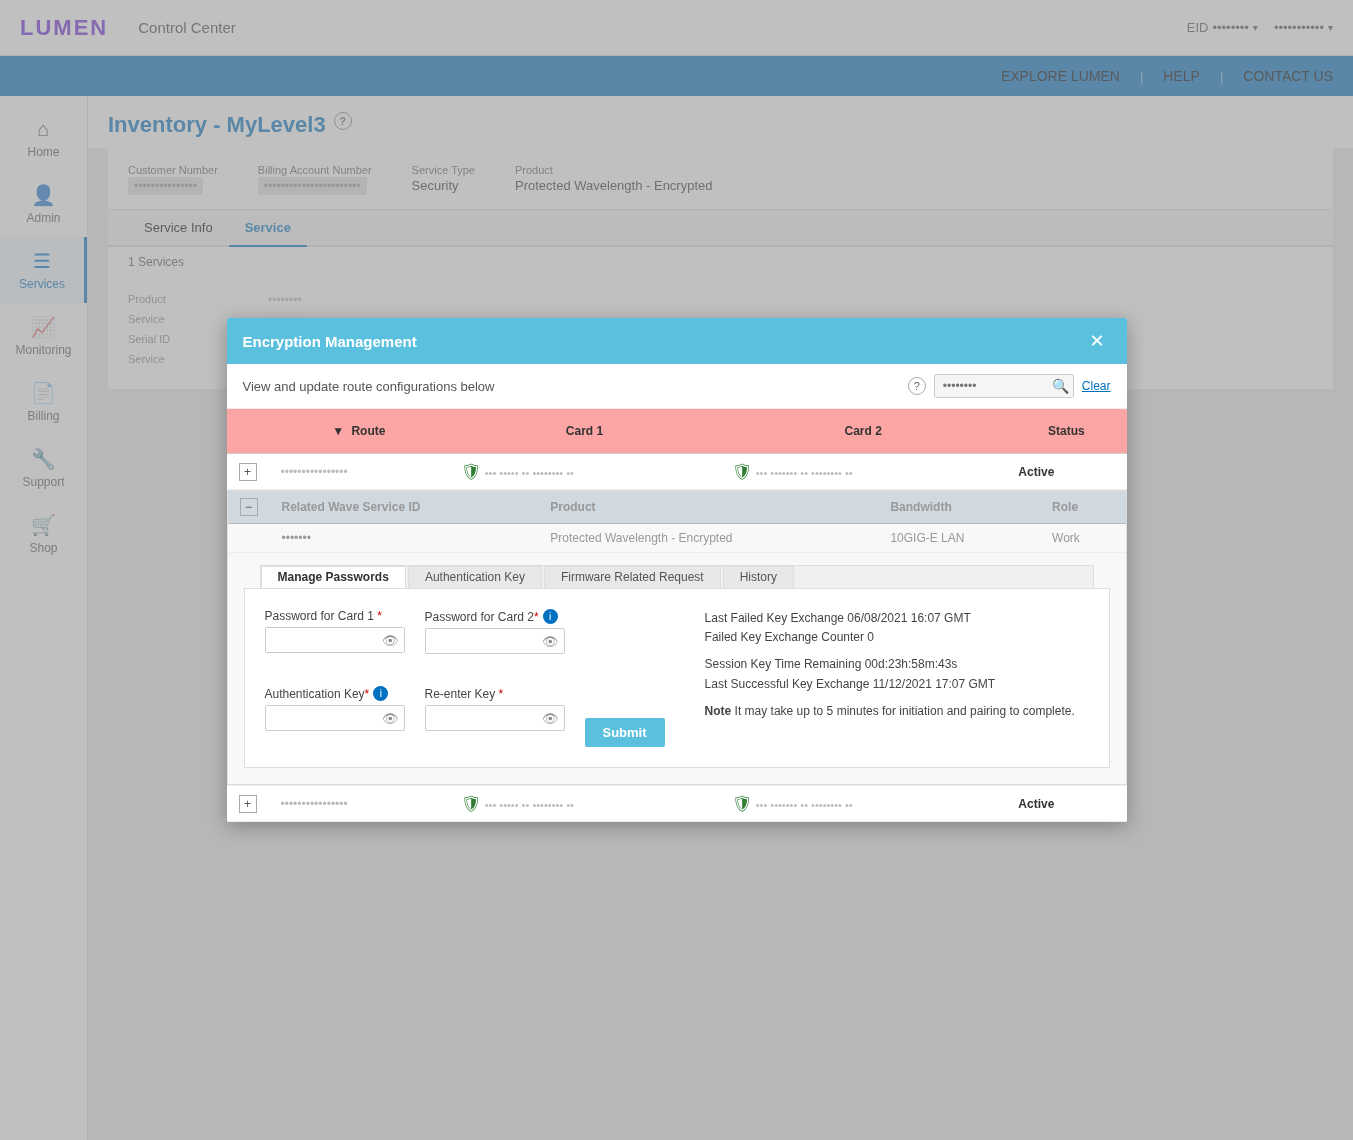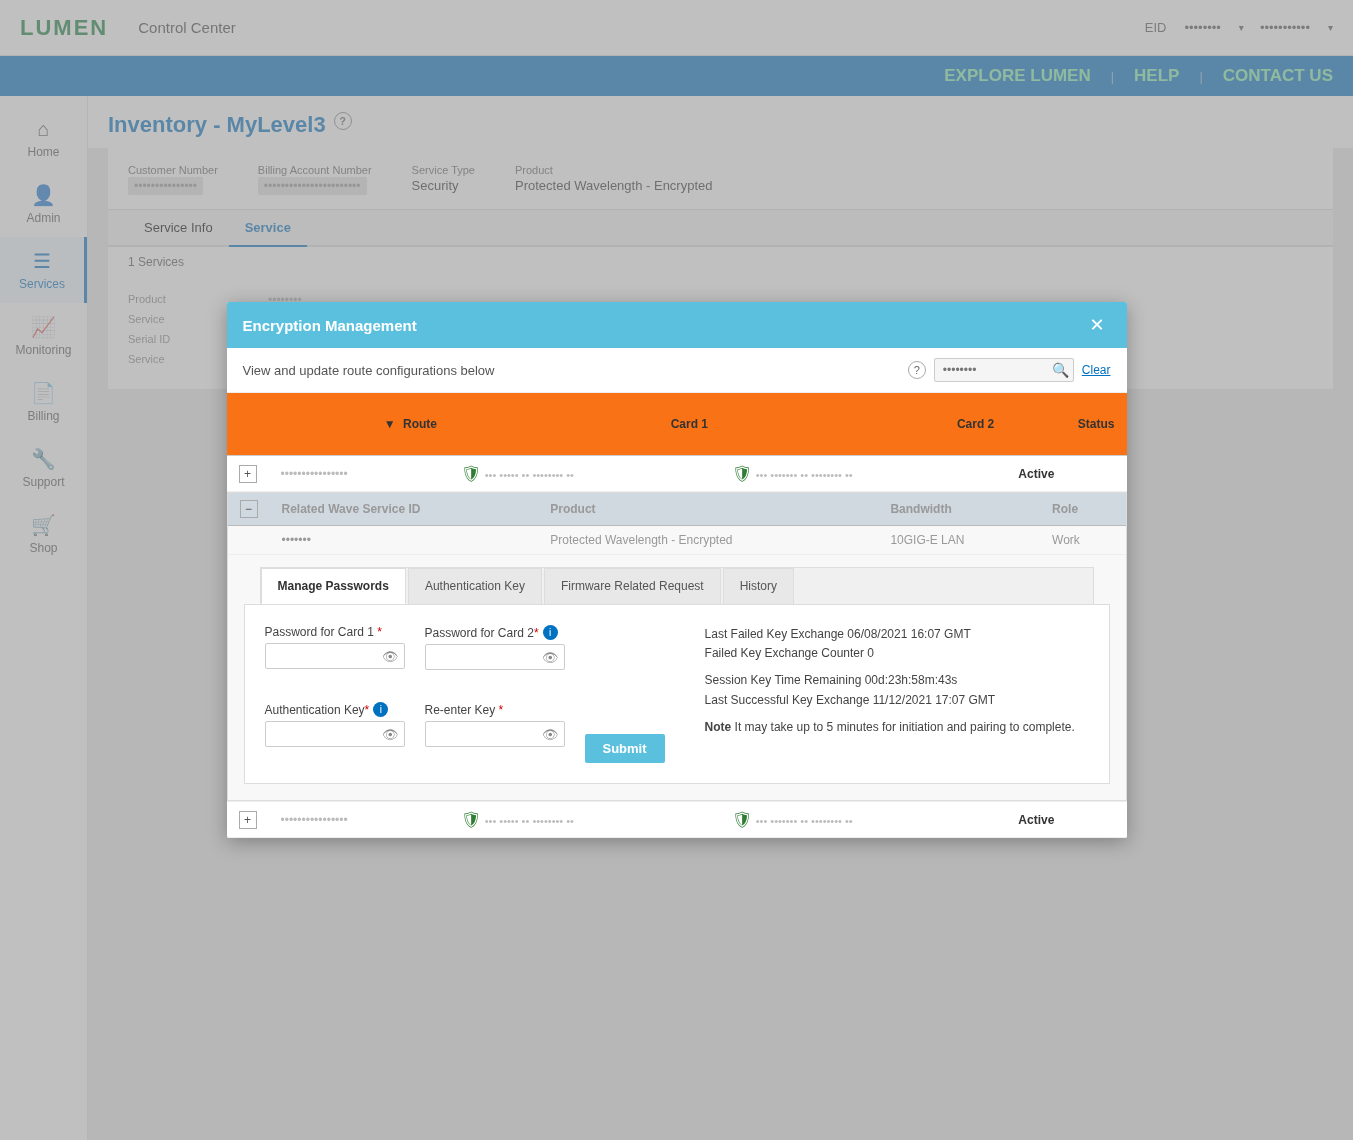--- a/index.html
+++ b/index.html
@@ -7,41 +7,41 @@
 
     
     .top-nav {
       display: flex;
       align-items: center;
       background: #fff;
       border-bottom: 1px solid #ddd;
       padding: 0 20px;
       height: 56px;
     }
-    .logo { font-weight: 900; font-size: 22px; letter-spacing: 2px; color: #15803d; margin-right: 30px; }
+    .logo { font-weight: 900; font-size: 22px; letter-spacing: 2px; color: #6d28d9; margin-right: 30px; }
     .app-title { font-size: 15px; color: #444; }
     .top-nav-right { margin-left: auto; display: flex; align-items: center; gap: 16px; font-size: 13px; color: #555; }
-    .eid-item { display: flex; align-items: center; gap: 18px; }
+    .eid-item { display: flex; align-items: center; gap: 4px; }
     .eid-item .chevron { font-size: 10px; }
 
     
     .accent-bar {
       background: #0070c0;
       height: 40px;
       display: flex;
       align-items: center;
       justify-content: flex-end;
       padding: 0 20px;
       gap: 20px;
     }
     .accent-bar a {
-      color: #86efac;
+      color: #000000;
       text-decoration: none;
-      font-size: 17px;
-      font-weight: 700;
+      font-size: 14px;
+      font-weight: 400;
     }
     .accent-bar .divider { color: rgba(255,255,255,0.5); }
 
     
     .main-layout { display: flex; height: calc(100vh - 96px); }
 
     
     .sidebar {
       width: 88px;
       background: #fff;
@@ -189,23 +189,23 @@
       width: 18px; height: 18px;
       border: 1px solid #aaa;
       border-radius: 50%;
       display: flex; align-items: center; justify-content: center;
       font-size: 11px; color: #666; cursor: pointer;
     }
 
     
     .modal-table { width: 100%; border-collapse: collapse; }
     .modal-table th {
-      background: #f97316;
-      padding: 24px 12px;
-      text-align: right;
+      background: #fca5a5;
+      padding: 15px 12px;
+      text-align: center;
       font-size: 12px;
       font-weight: 600;
       border-bottom: 1px solid #ccc;
     }
     .modal-table td {
       padding: 8px 12px;
       border-bottom: 1px solid #eee;
       font-size: 12px;
       color: #999;
     }
@@ -240,21 +240,21 @@
 
     
     .sub-tabs {
       display: flex;
       background: #f0f0f0;
       border: 1px solid #ddd;
       border-bottom: none;
       margin: 0 16px;
     }
     .sub-tab {
-      padding: 10px 16px;
+      padding: 3px 16px;
       font-size: 12px;
       cursor: pointer;
       color: #555;
       border: 1px solid #ddd;
       background: #e8e8e8;
       border-bottom: none;
       margin-right: 2px;
     }
     .sub-tab.active { background: #fff; color: #333; font-weight: 600; border-bottom: 1px solid #fff; }
 

